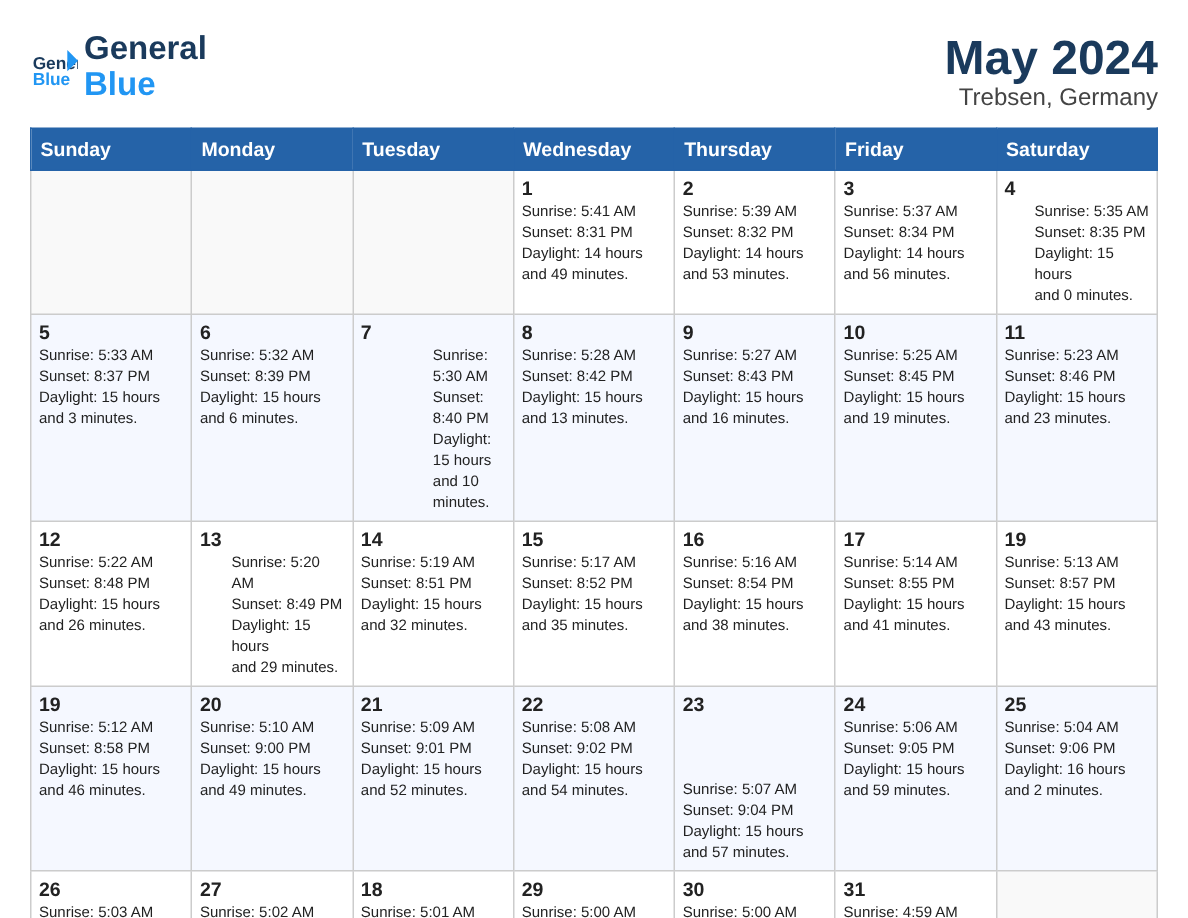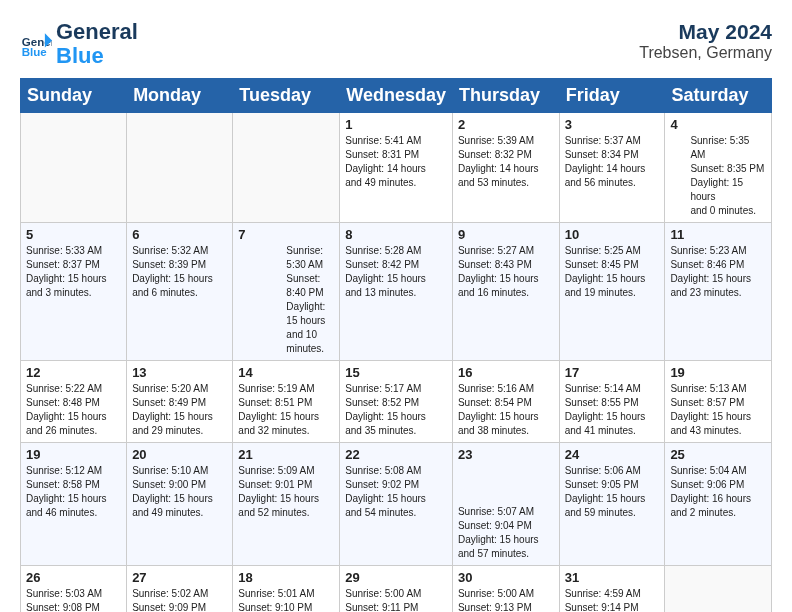--- a/index.html
+++ b/index.html
@@ -31,39 +31,39 @@
     }
     .logo-icon {
       width: 32px;
       height: 32px;
       margin-right: 4px;
     }
     .title-block {
       text-align: right;
     }
     .month-year {
-      font-size: 21px;
+      font-size: 32px;
       font-weight: bold;
       color: #1a3a5c;
     }
     .location {
       font-size: 16px;
       color: #444;
     }
     table {
       width: 100%;
       border-collapse: collapse;
       font-size: 11px;
     }
     thead tr th {
       background: #2563a8;
       color: #fff;
       text-align: left;
       padding: 6px 6px;
-      font-size: 18px;
+      font-size: 13px;
       font-weight: bold;
       border: 1px solid #2563a8;
     }
     tbody tr td {
       border: 1px solid #ccc;
       vertical-align: top;
       padding: 4px 5px;
       width: 14.28%;
       min-height: 80px;
       background: #fff;
@@ -210,21 +210,21 @@
       <tr>
         <td>
           <div class="day-num">12</div>
           <div class="day-info" style="white-space: pre-line;">Sunrise: 5:22 AM
 Sunset: 8:48 PM
 Daylight: 15 hours
 and 26 minutes.</div>
         </td>
         <td>
           <div class="day-num">13</div>
-          <div class="day-info" style="white-space: pre-line;">Sunrise: 5:20 AM
+          <div class="day-info" style="white-space: pre-line; margin-left: 21px;">Sunrise: 5:20 AM
 Sunset: 8:49 PM
 Daylight: 15 hours
 and 29 minutes.</div>
         </td>
         <td>
           <div class="day-num">14</div>
           <div class="day-info" style="white-space: pre-line;">Sunrise: 5:19 AM
 Sunset: 8:51 PM
 Daylight: 15 hours
 and 32 minutes.</div>

